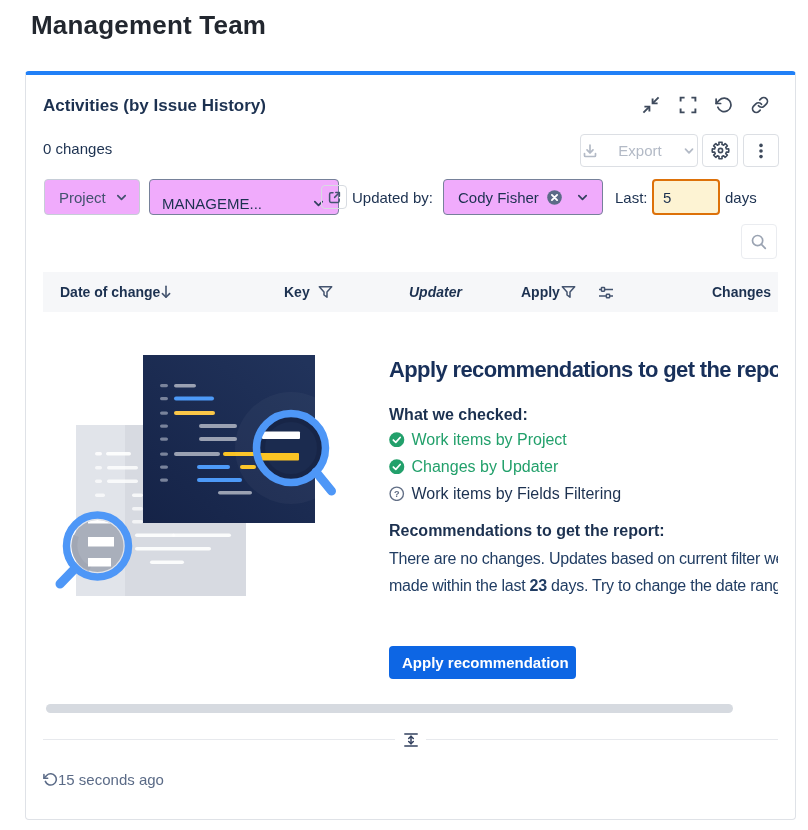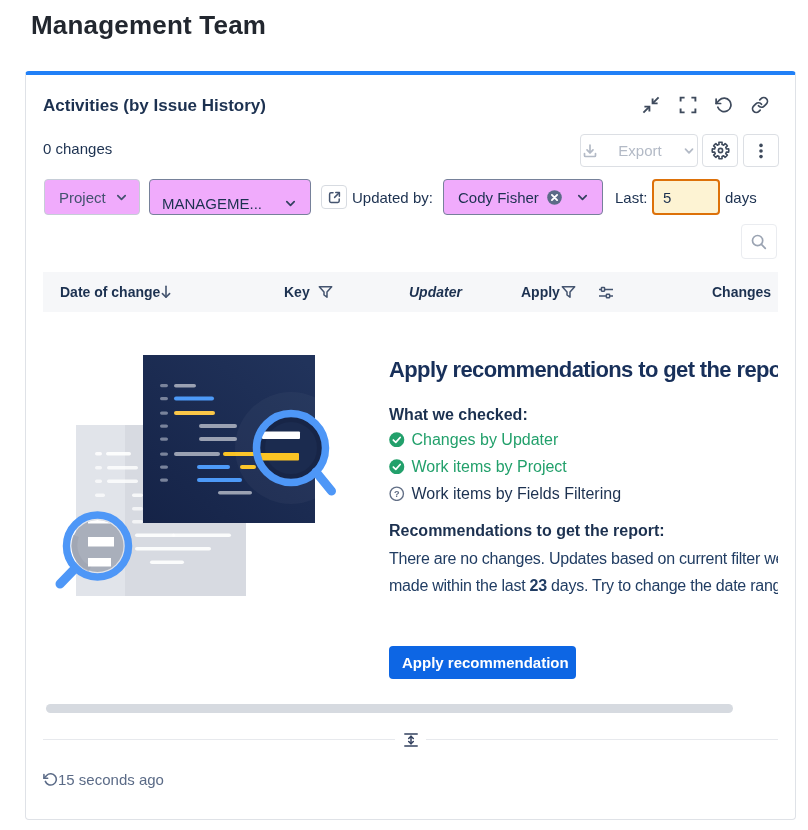--- a/index.html
+++ b/index.html
@@ -8,21 +8,21 @@
   h1{position:absolute;left:31px;top:10px;margin:0;font-size:26px;font-weight:700;color:#22272f;letter-spacing:0.2px;}
   .card{position:absolute;left:25px;top:71px;width:769px;height:744px;background:#fff;border:1px solid #dfe2e7;border-top:4px solid #2180f7;border-radius:4px;}
   .ptitle{left:43px;top:96px;font-size:17px;font-weight:700;color:#1c3150;}
   .changes{left:43px;top:140px;font-size:15px;color:#1c3150;}
   .btn{position:absolute;border:1px solid #dcdfe4;border-radius:4px;background:#fff;display:flex;align-items:center;justify-content:center;box-sizing:border-box;}
   .export{left:580px;top:134px;width:118px;height:33px;color:#b3bac6;font-size:15px;gap:20px;}
   .gearbtn{left:702px;top:134px;width:36px;height:33px;}
   .kebabbtn{left:743px;top:134px;width:36px;height:33px;}
   .sel{position:absolute;box-sizing:border-box;border-radius:4px;background:#f0abfc;display:flex;align-items:center;font-size:15px;text-align:right;}
   .selProject{left:44px;top:179px;width:96px;height:36px;border:1px solid #c6cdd7;color:#42526e;padding:0 10px 0 14px;justify-content:space-between;}
-  .selBoard{left:149px;top:179px;width:162px;height:36px;border:1px solid #76819a;color:#1c3150;padding:12px 12px 0 12px;justify-content:space-between;}
+  .selBoard{left:149px;top:179px;width:190px;height:36px;border:1px solid #76819a;color:#1c3150;padding:12px 12px 0 12px;justify-content:space-between;}
   .extbtn{left:321px;top:185px;width:26px;height:24px;border:1px solid #d7dbe1;border-radius:4px;display:flex;align-items:center;justify-content:center;box-sizing:border-box;}
   .lbl{font-size:15px;color:#1c3150;}
   .selUser{left:443px;top:179px;width:160px;height:36px;border:1px solid #76819a;color:#1c3150;padding:0 12px 0 14px;}
   .daysinput{left:652px;top:179px;width:68px;height:36px;border:2px solid #dd7109;border-radius:4px;background:#fdf3d3;box-sizing:border-box;display:flex;align-items:center;padding-left:9px;font-size:15px;color:#1c3150;}
   .searchbtn{left:741px;top:224px;width:36px;height:35px;border:1px solid #eaecf0;border-radius:4px;display:flex;align-items:center;justify-content:center;box-sizing:border-box;}
   .thead{left:43px;top:272px;width:735px;height:40px;background:#f6f7f9;}
   .th{position:absolute;top:12px;font-size:14px;font-weight:700;color:#1c3150;}
   .etcol{left:389px;top:350px;width:389px;height:340px;overflow:hidden;}
   .ehead{font-size:22px;font-weight:700;color:#18305a;white-space:nowrap;letter-spacing:-0.62px;}
   .esub{font-size:16px;font-weight:700;color:#1c3150;}
@@ -239,28 +239,28 @@
 
 <div class="abs etcol">
   <div class="ehead" style="margin-top:7px;">Apply recommendations to get the report</div>
   <div class="esub" style="margin-top:23px;">What we checked:</div>
   <div style="margin-top:2px;">
     <div class="eitem" style="color:#22a06b;">
       <svg width="15.5" height="15.5" viewBox="0 0 16 16">
           <circle cx="8" cy="8" r="7.8" fill="#22a06b"></circle>
           <path d="M4.5 8.3 L7 10.7 L11.5 5.7" fill="none" stroke="#fff" stroke-width="1.8" stroke-linecap="round" stroke-linejoin="round"></path>
         </svg>
-      <span>Changes by Updater</span>
+      <span>Work items by Project</span>
       </div>
     <div class="eitem" style="color:#22a06b;">
       <svg width="15.5" height="15.5" viewBox="0 0 16 16">
           <circle cx="8" cy="8" r="7.8" fill="#22a06b"></circle>
           <path d="M4.5 8.3 L7 10.7 L11.5 5.7" fill="none" stroke="#fff" stroke-width="1.8" stroke-linecap="round" stroke-linejoin="round"></path>
         </svg>
-      <span>Work items by Project</span>
+      <span>Changes by Updater</span>
       </div>
     <div class="eitem" style="color:#1c3150;">
       <svg width="15.5" height="15.5" viewBox="0 0 16 16">
           <circle cx="8" cy="8" r="6.9" fill="none" stroke="#626f86" stroke-width="1.4"></circle>
           <text x="8" y="11.2" text-anchor="middle" font-size="9.5" font-weight="bold" fill="#626f86" font-family="Liberation Sans,sans-serif">?</text>
         </svg>
       <span>Work items by Fields Filtering</span>
       </div>
   </div>
   <div class="esub" style="margin-top:15px;">Recommendations to get the report:</div>

